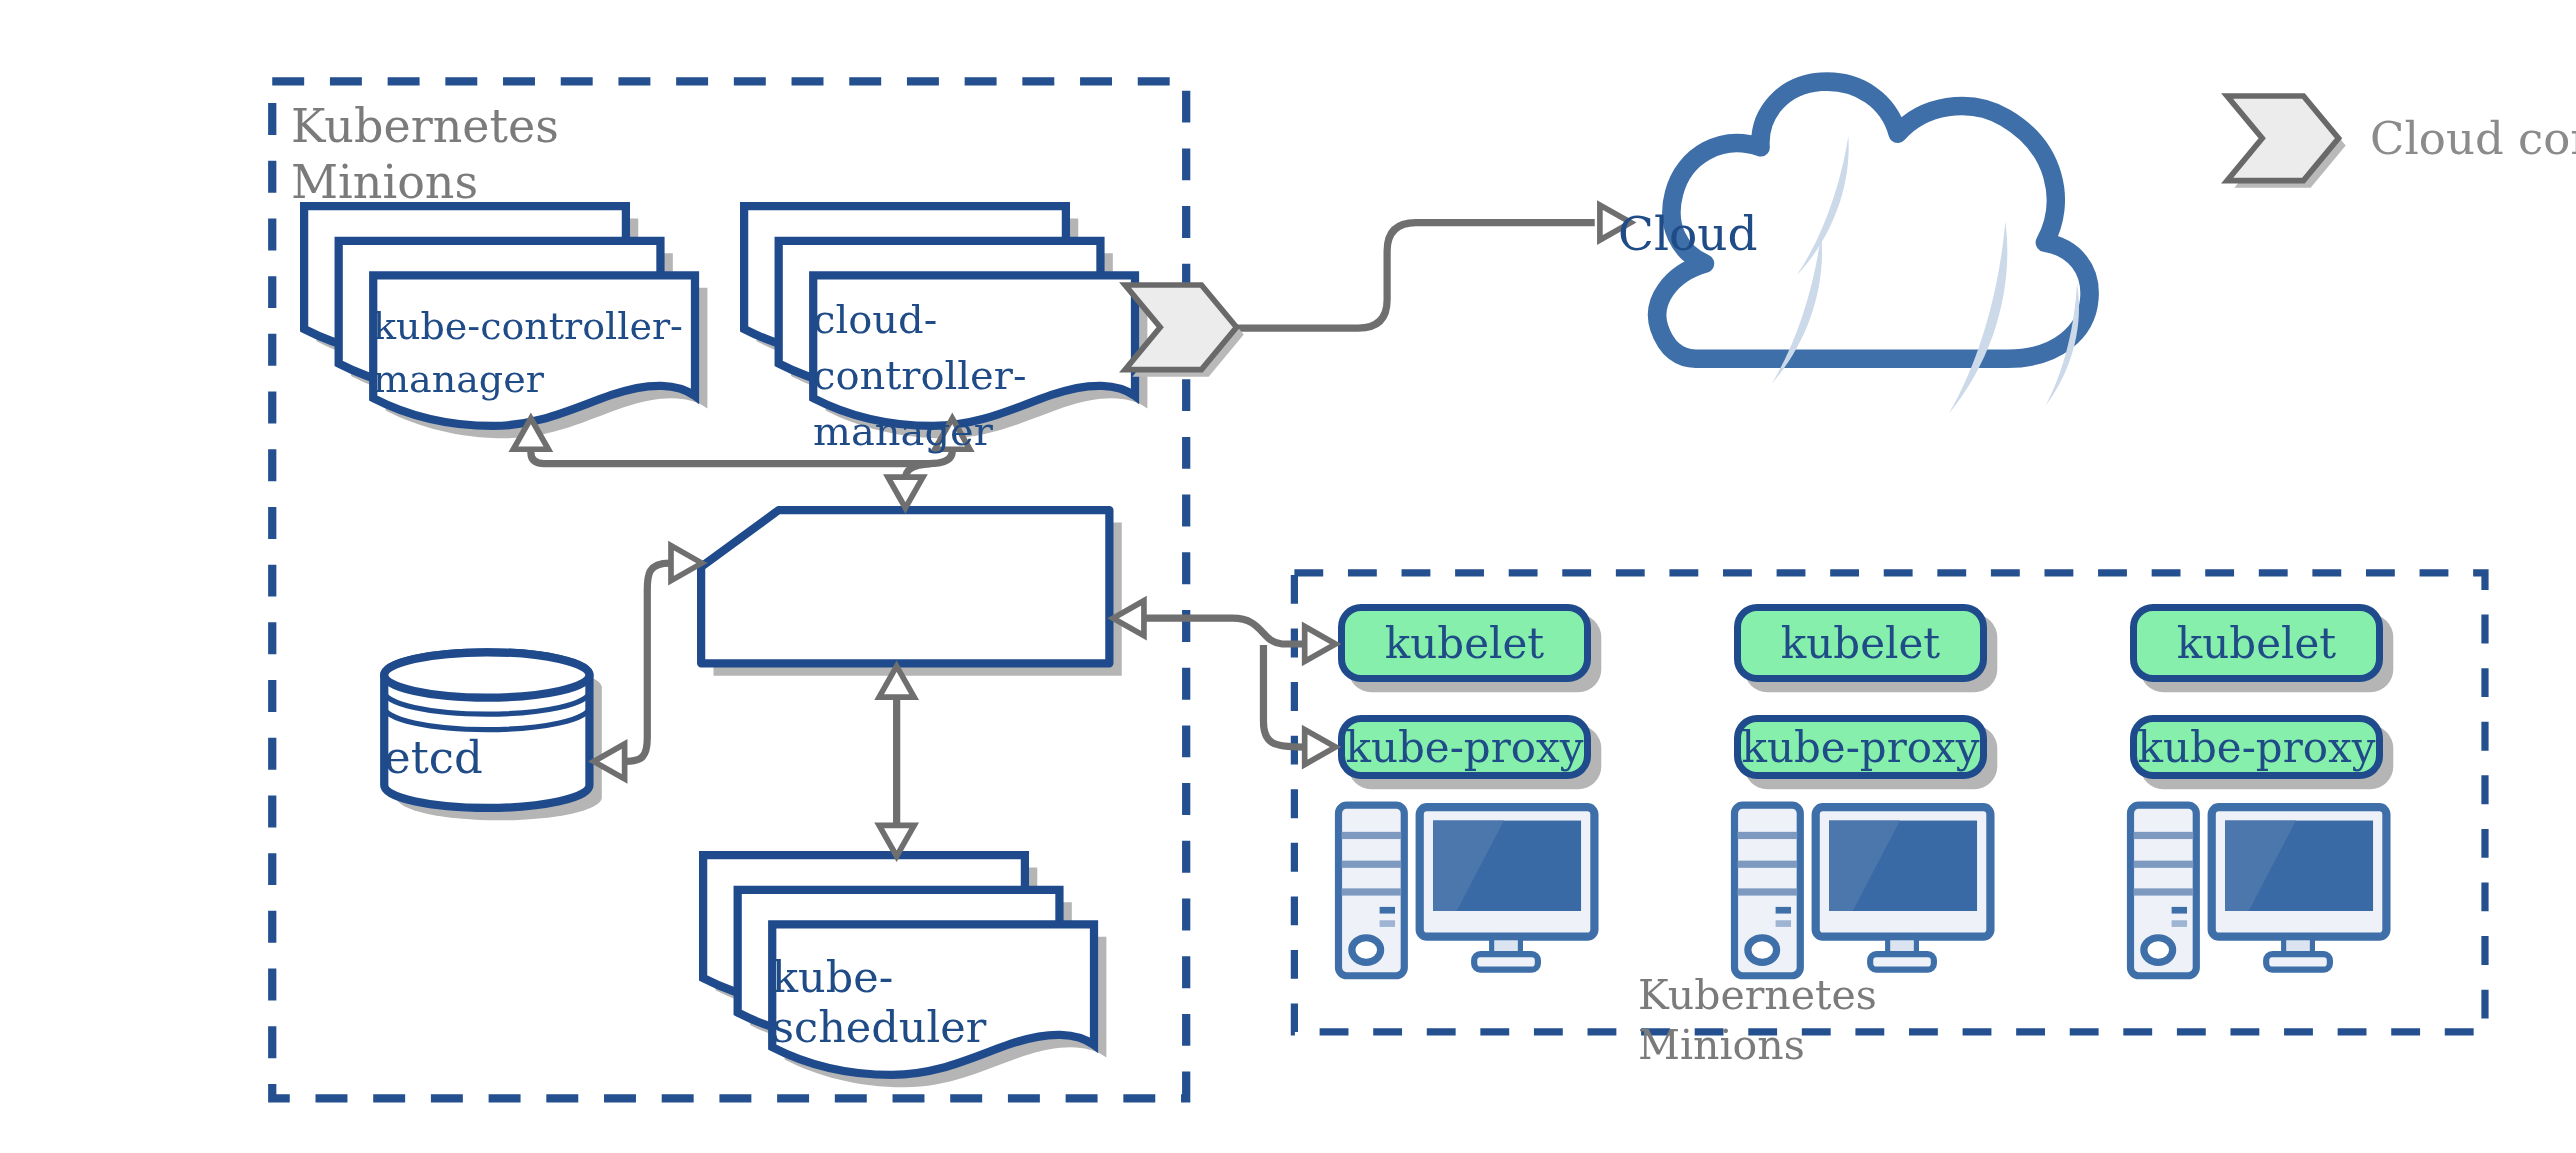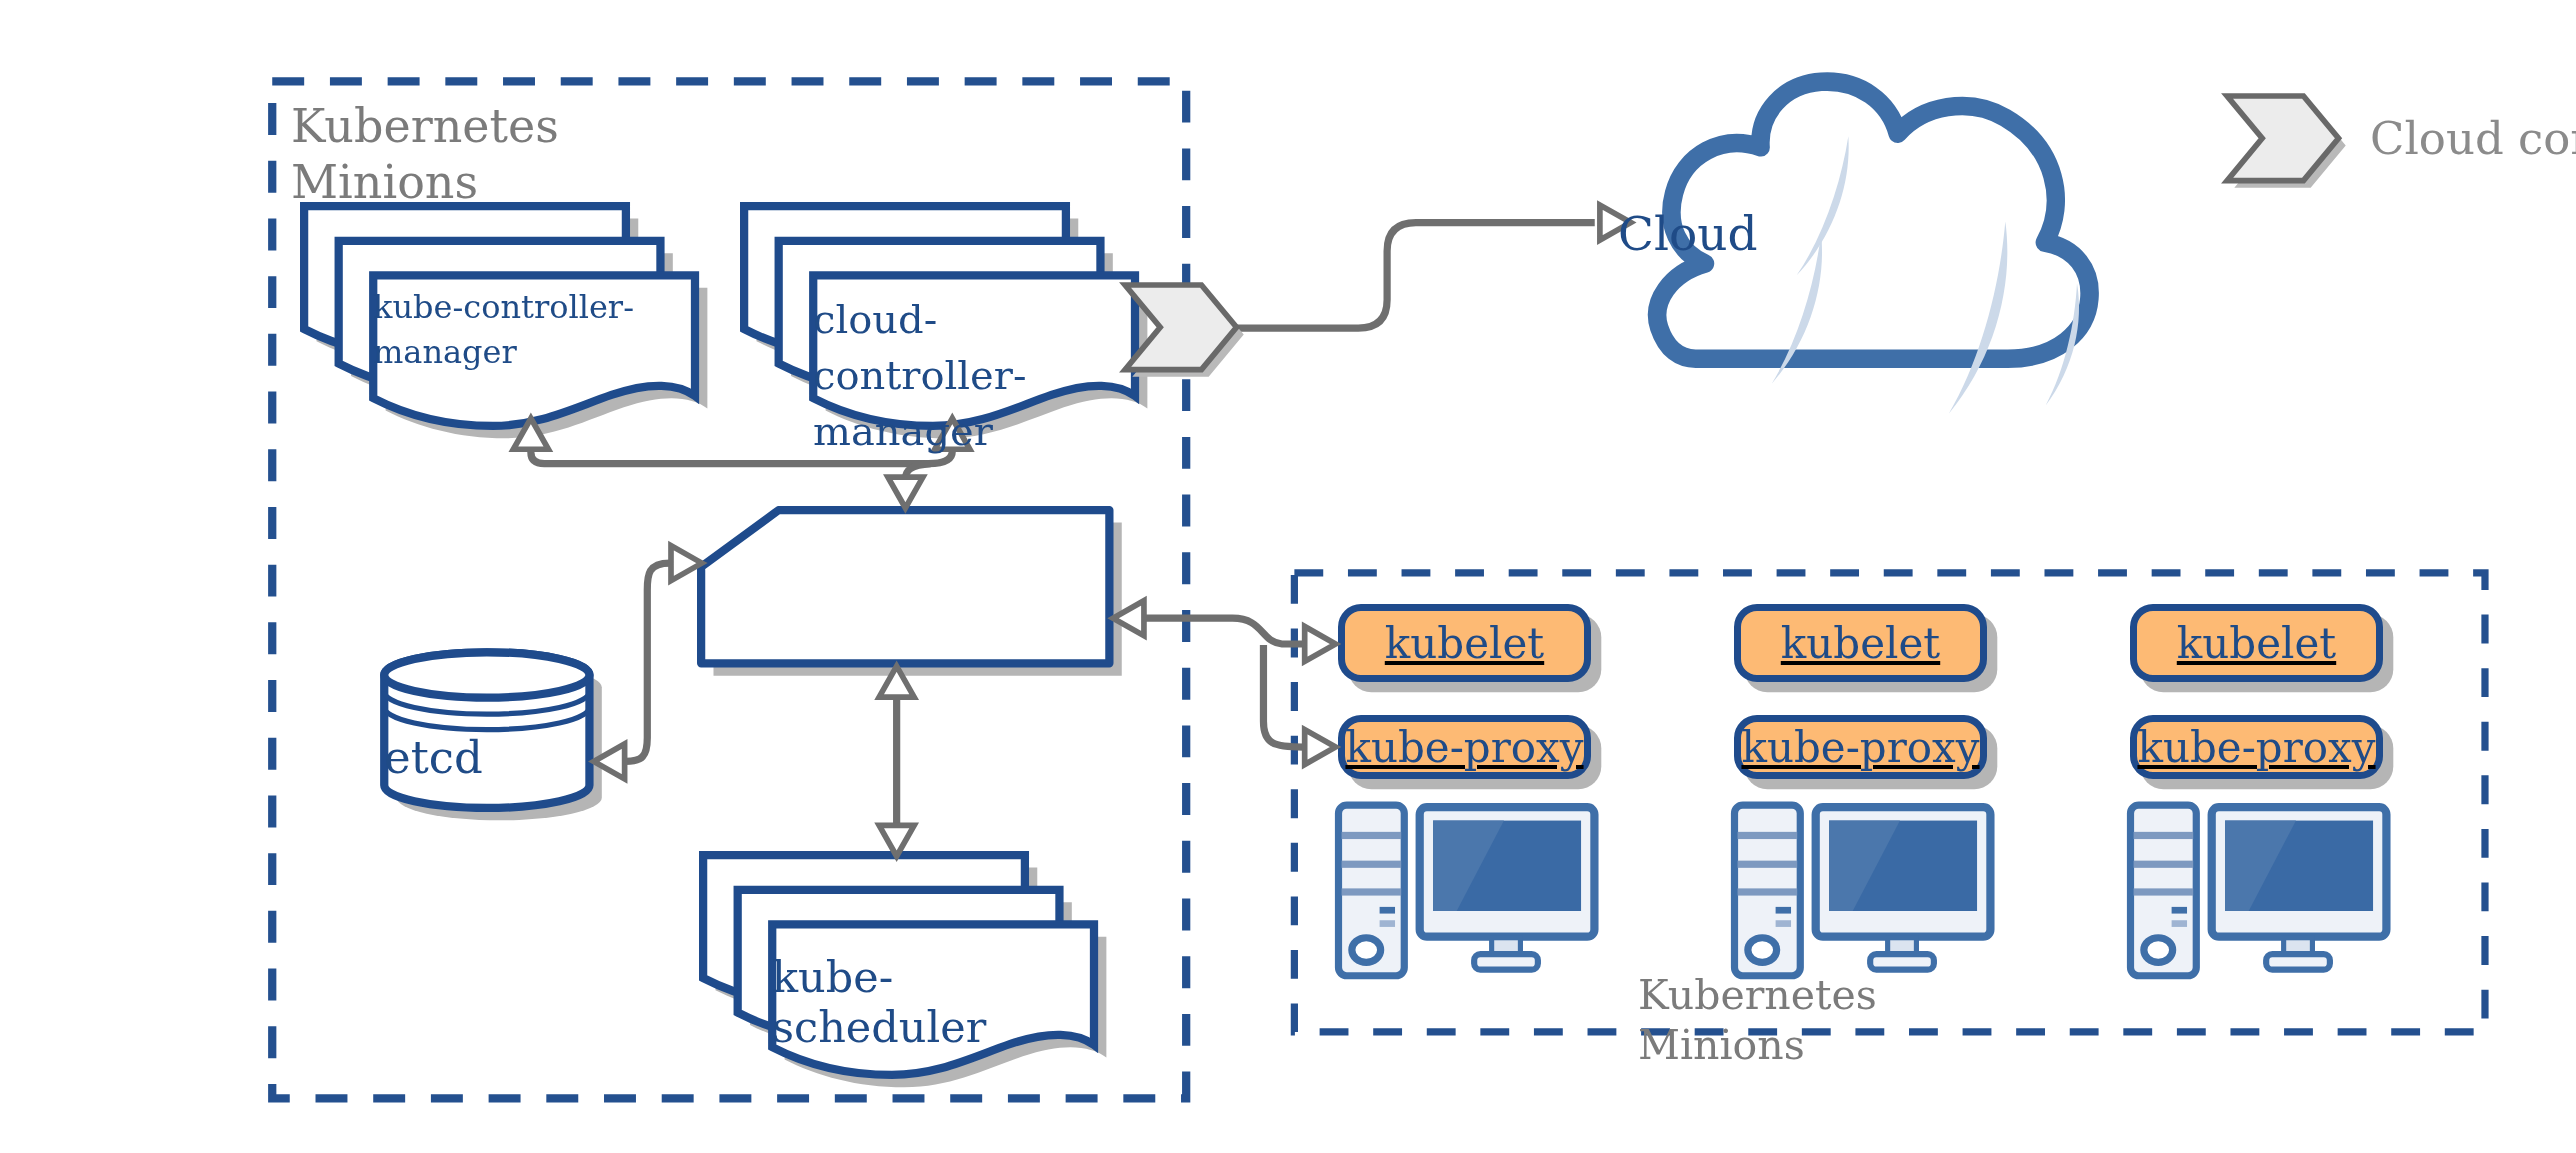--- a/index.html
+++ b/index.html
@@ -2,23 +2,23 @@
 <html style="font-size:8.2px"><head>
 <meta charset="utf-8">
 <style>
   html,body{margin:0;padding:0;background:#ffffff;width:2665px;height:1153px;overflow:hidden;}
   #canvas{position:relative;width:2665px;height:1153px;background:#ffffff;font-family:"DejaVu Serif","Liberation Serif",serif;}
   .abs{position:absolute;}
   svg{display:block;overflow:visible;}
   .lbl{position:absolute;text-align:left;color:#1f4b87;z-index:6;}
   .gray{color:#7b7b7b;}
   .legendtxt{color:#8b8b8b;}
-  .nodebox{position:absolute;background:#fdba74;border:7.2px solid #1f4b8c;border-radius:23px;
+  .nodebox{position:absolute;background:#86efac;border:7.2px solid #1f4b8c;border-radius:23px;
            box-shadow:10.3px 10.3px 0 0 #b5b5b5;display:flex;align-items:center;justify-content:center;
-           z-index:2;box-sizing:border-box;text-decoration:underline;}
+           z-index:2;box-sizing:border-box;}
   .nodebox span{color:#1f4b87;font-size:42px;}
   .z1{z-index:1}.z2{z-index:2}.z3{z-index:3}.z4{z-index:4}
 </style>
 </head>
 <body>
 
 <div id="canvas">
 
   <svg class="abs z1" style="left:0;top:0" width="2665" height="1153" viewBox="0 0 5172 2238">
     <rect x="528" y="158" width="1774" height="1974" fill="none" stroke="#24508f" stroke-width="16" stroke-dasharray="62 50"></rect>
@@ -193,21 +193,21 @@
     <polygon points="192,40 330,40 238,216 192,216" fill="#4b77ac"></polygon>
     <rect x="306" y="268" width="56" height="32" fill="#dbe4f0" stroke="#3f6fa8" stroke-width="10"></rect>
     <rect x="272" y="300" width="124" height="30" rx="12" fill="#eef2f8" stroke="#3f6fa8" stroke-width="12"></rect>
   </svg>
 
   <div class="lbl gray" style="left:291px;top:98px;width:515px;font-size:46px;line-height:1.22">
     <div>Kubernetes</div>
     <div>Minions</div>
   </div>
 
-  <div class="lbl" style="left:373px;top:285px;width:330px;font-size:32px;line-height:1.4">
+  <div class="lbl" style="left:373px;top:300px;width:330px;font-size:38px;line-height:1.4">
     <div>kube-controller-</div>
     <div>manager</div>
   </div>
 
   <div class="lbl" style="left:813px;top:291px;width:330px;font-size:40px;line-height:1.4">
     <div>cloud-controller-</div>
     <div>manager</div>
   </div>
 
 

